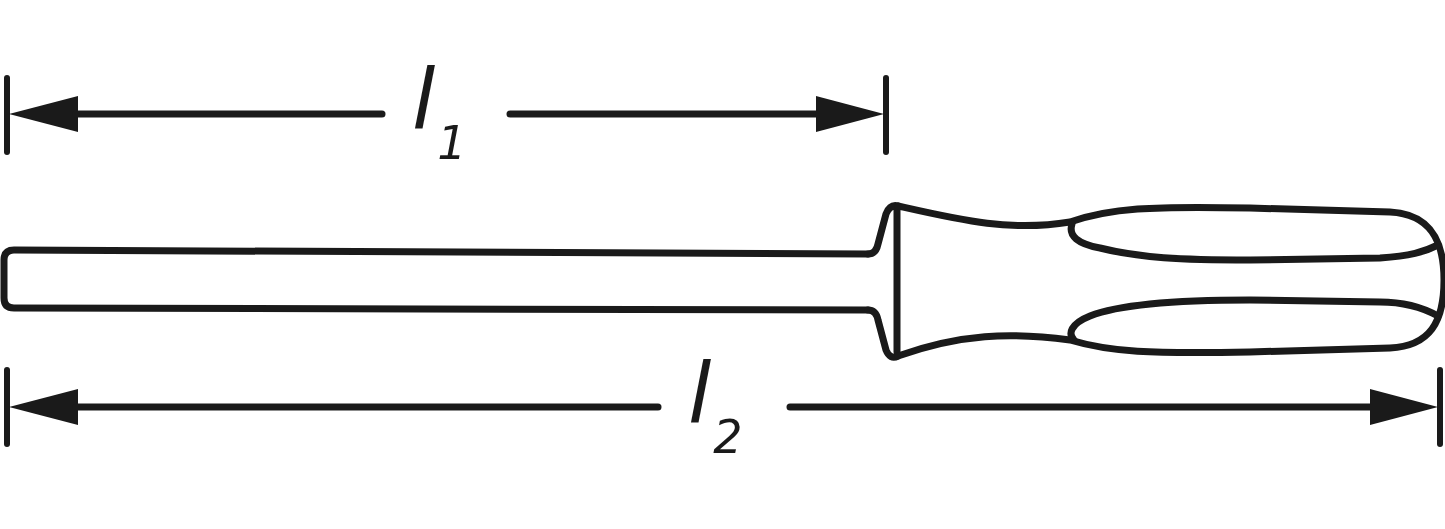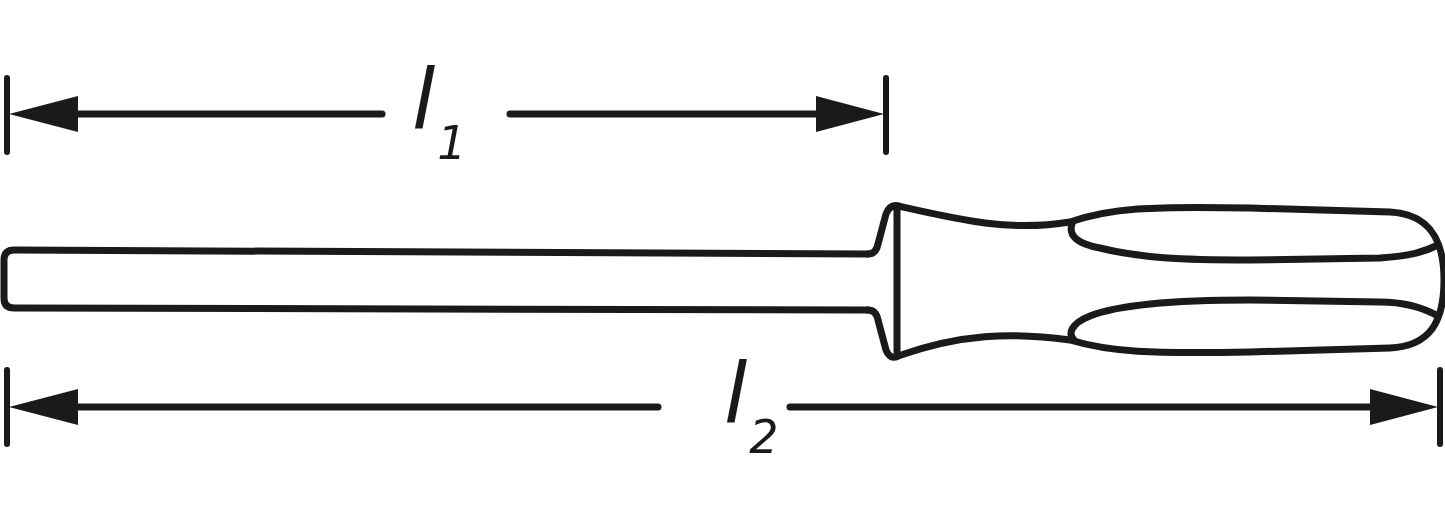--- a/index.html
+++ b/index.html
@@ -63,15 +63,15 @@
     <line class="line" x1="76" y1="407" x2="658" y2="407"></line>
     <line class="line" x1="790" y1="407" x2="1372" y2="407"></line>
     <polygon class="fill" points="1438,407 1370,389 1370,425"></polygon>
   </g>
 </svg>
 
 <div class="label" style="left:412px; top:58px;">
   <span class="main">l</span><span class="sub">1</span>
 </div>
 
-<div class="label" style="left:724px; top:352px;">
+<div class="label" style="left:688px; top:352px;">
   <span class="main">l</span><span class="sub">2</span>
 </div>
 
 </body></html>

